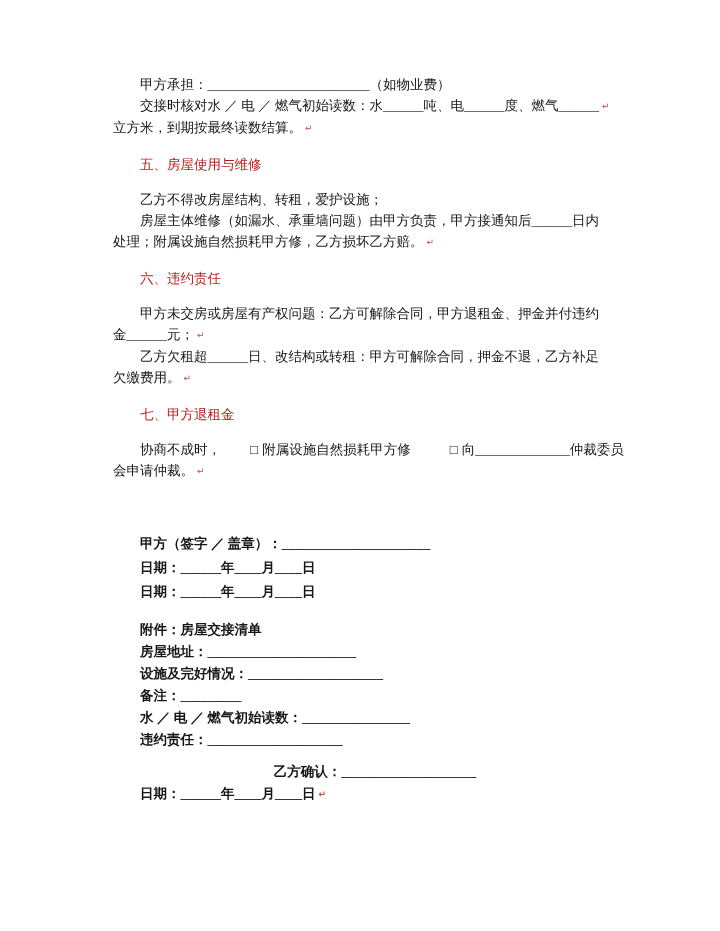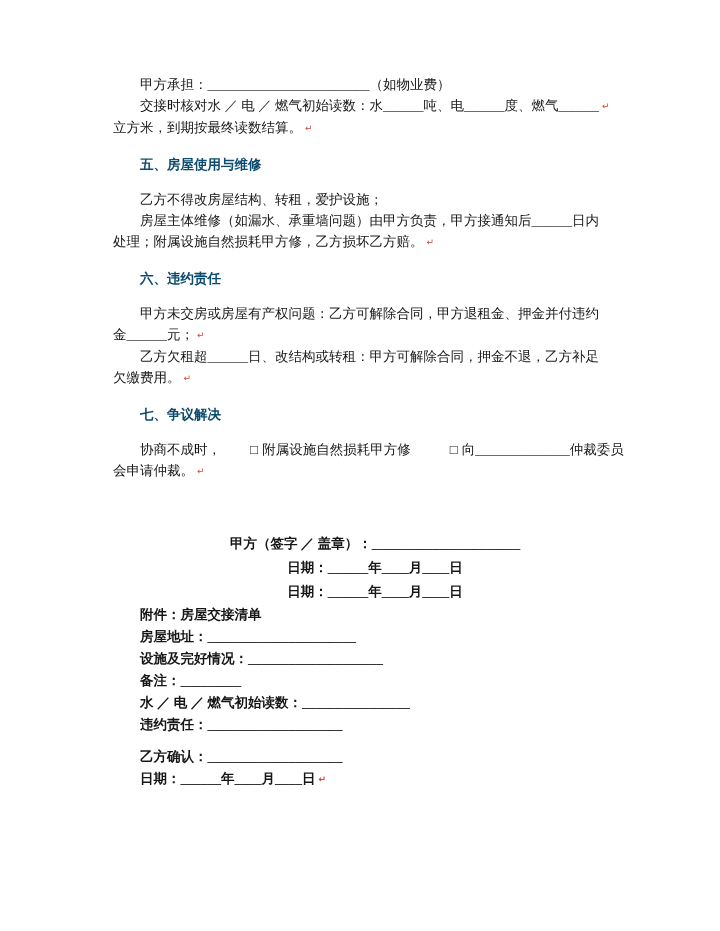--- a/index.html
+++ b/index.html
@@ -15,32 +15,32 @@
     height: 931px;
     padding: 74px 110px 40px 113px;
     font-family: "Liberation Serif", "DejaVu Serif", serif;
     font-size: 13.5px;
     color: #161616;
   }
   .ln { margin: 0; line-height: 21px; white-space: nowrap; }
   .indent { text-indent: 2em; }
   .heading {
     font-size: 13.5px;
-    font-weight: 700;
+    font-weight: 400;
     margin: 15px 0 14px 0;
     text-indent: 2em;
     line-height: 21px;
     white-space: nowrap;
-    color: #0c4a6e;
+    color: #b91c1c;
   }
   .sig-block { margin-top: 50px; font-weight: 700; }
-  .sig-block .ln { line-height: 24px; text-align: center; }
-  .attach-block { font-weight: 700; }
+  .sig-block .ln { line-height: 24px; }
+  .attach-block { margin-top: 15px; font-weight: 700; }
   .attach-block .ln { line-height: 22px; }
-  .gap-top { margin-top: 10px; }
+  .gap-top { margin-top: 10px; text-align: center; }
   .pmark {
     color: #cf4a38;
     font-size: 9px;
     font-family: "DejaVu Sans", sans-serif;
     margin-left: 3px;
     vertical-align: 1px;
   }
   .checkbox { display: inline-block; margin: 0 4px 0 2px; }
   .cb2 { margin-left: 12px; }
 </style>
@@ -67,21 +67,21 @@
   <h3 class="heading">六、违约责任</h3>
 
   <p class="ln indent"><span>甲方未交房或房屋有产权问题：乙方可解除合同，甲方退租金、押金并付违约</span></p>
 
   <p class="ln"><span>金______元；</span><span class="pmark">↵</span></p>
 
   <p class="ln indent"><span>乙方欠租超______日、改结构或转租：甲方可解除合同，押金不退，乙方补足</span></p>
 
   <p class="ln"><span>欠缴费用。</span><span class="pmark">↵</span></p>
 
-  <h3 class="heading">七、争议解决</h3>
+  <h3 class="heading">七、甲方退租金</h3>
 
   <p class="ln indent"><span>协商不成时，</span><span class="checkbox">□</span><span>附属设施自然损耗甲方修</span><span class="checkbox cb2">□</span><span>向</span><span>______________</span><span>仲裁委员</span></p>
 
   <p class="ln"><span>会申请仲裁。</span><span class="pmark">↵</span></p>
 
   <div class="sig-block">
     <p class="ln indent"><span>甲方（签字 ／ 盖章）：______________________</span></p>
     <p class="ln indent"><span>日期：______年____月____日</span></p>
     <p class="ln indent"><span>日期：______年____月____日</span></p>
   </div>

